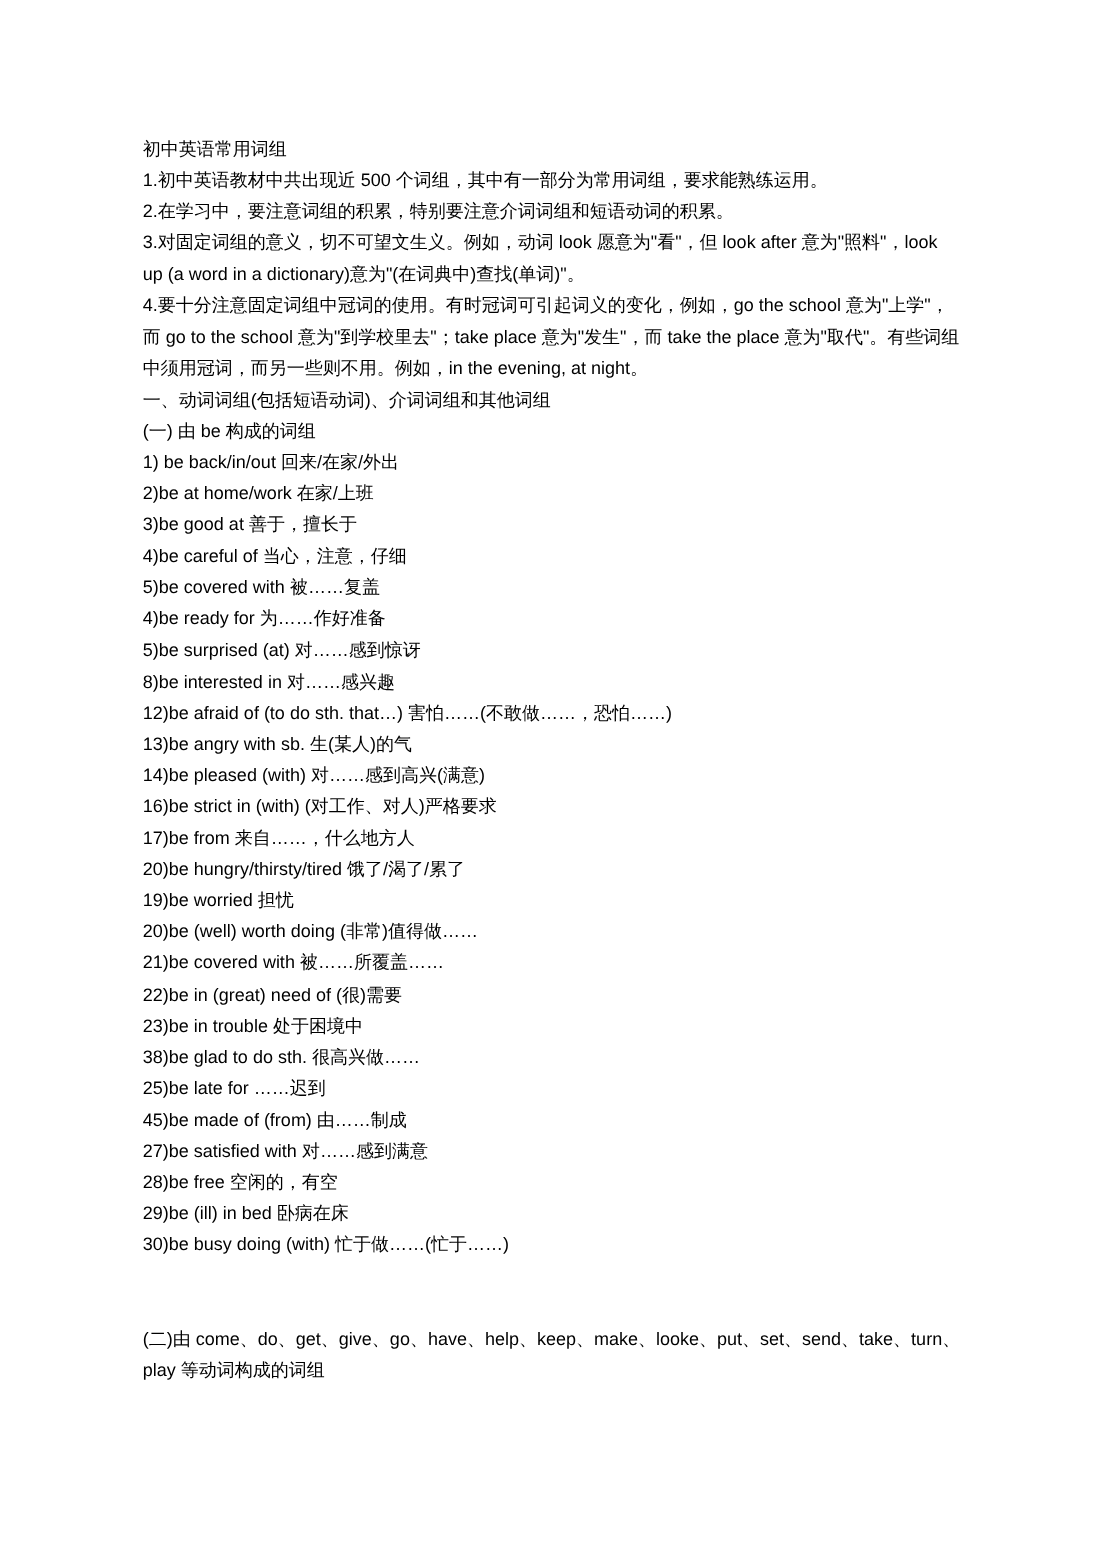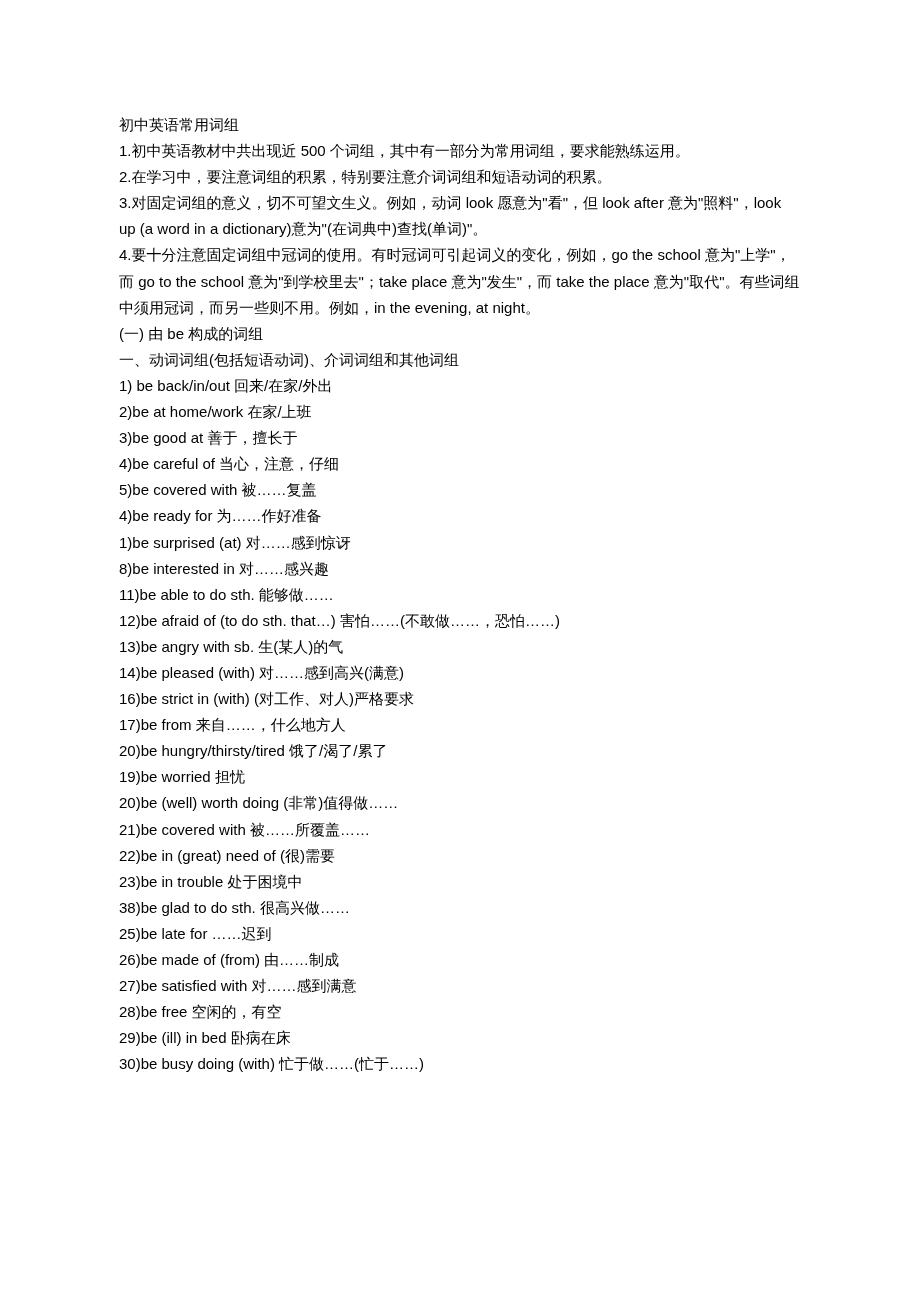--- a/index.html
+++ b/index.html
@@ -21,44 +21,44 @@
 </style>
 </head>
 <body>
 
 <div class="page">
   <span class="line">初中英语常用词组</span>
   <span class="line">1.初中英语教材中共出现近 500 个词组，其中有一部分为常用词组，要求能熟练运用。</span>
   <span class="line">2.在学习中，要注意词组的积累，特别要注意介词词组和短语动词的积累。</span>
   <span class="line">3.对固定词组的意义，切不可望文生义。例如，动词 look 愿意为"看"，但 look after 意为"照料"，look up (a word in a dictionary)意为"(在词典中)查找(单词)"。</span>
   <span class="line">4.要十分注意固定词组中冠词的使用。有时冠词可引起词义的变化，例如，go the school 意为"上学"，而 go to the school 意为"到学校里去"；take place 意为"发生"，而 take the place 意为"取代"。有些词组中须用冠词，而另一些则不用。例如，in the evening, at night。</span>
+  <span class="line">一、动词词组(包括短语动词)、介词词组和其他词组</span>
   <span class="line">(一)        由 be 构成的词组</span>
-  <span class="line">一、动词词组(包括短语动词)、介词词组和其他词组</span>
   <span class="line">1)    be back/in/out 回来/在家/外出</span>
   <span class="line"> 2)be at home/work 在家/上班</span>
   <span class="line">3)be good at 善于，擅长于</span>
   <span class="line">4)be careful of 当心，注意，仔细</span>
   <span class="line">5)be covered with 被……复盖</span>
   <span class="line"> 4)be ready for 为……作好准备</span>
-  <span class="line"> 1)be surprised (at) 对……感到惊讶</span>
+  <span class="line"> 5)be surprised (at) 对……感到惊讶</span>
   <span class="line"> 8)be interested in 对……感兴趣</span>
-  <span class="line">11)be able to do sth. 能够做……</span>
   <span class="line">12)be afraid of (to do sth. that…) 害怕……(不敢做……，恐怕……)</span>
   <span class="line">13)be angry with sb. 生(某人)的气</span>
   <span class="line">14)be pleased (with) 对……感到高兴(满意)</span>
   <span class="line">16)be strict in (with) (对工作、对人)严格要求</span>
   <span class="line">17)be from 来自……，什么地方人</span>
   <span class="line">20)be hungry/thirsty/tired 饿了/渴了/累了</span>
   <span class="line"> 19)be worried 担忧</span>
   <span class="line"> 20)be (well) worth doing (非常)值得做……</span>
   <span class="line">21)be covered with 被……所覆盖……</span>
   <span class="line">22)be in (great) need of (很)需要</span>
   <span class="line"> 23)be in trouble 处于困境中</span>
   <span class="line">38)be glad to do sth. 很高兴做……</span>
   <span class="line"> 25)be late for ……迟到</span>
-  <span class="line">26)be made of (from) 由……制成</span>
+  <span class="line">45)be made of (from) 由……制成</span>
   <span class="line"> 27)be satisfied with 对……感到满意</span>
   <span class="line"> 28)be free 空闲的，有空</span>
   <span class="line">29)be (ill) in bed 卧病在床</span>
   <span class="line">30)be busy doing (with) 忙于做……(忙于……)</span>
   <span class="line">&nbsp;</span>
   <span class="line">&nbsp;</span>
+  <span class="line">(二)由 come、do、get、give、go、have、help、keep、make、looke、put、set、send、take、turn、play 等动词构成的词组</span>
 </div>
 
 </body></html>

